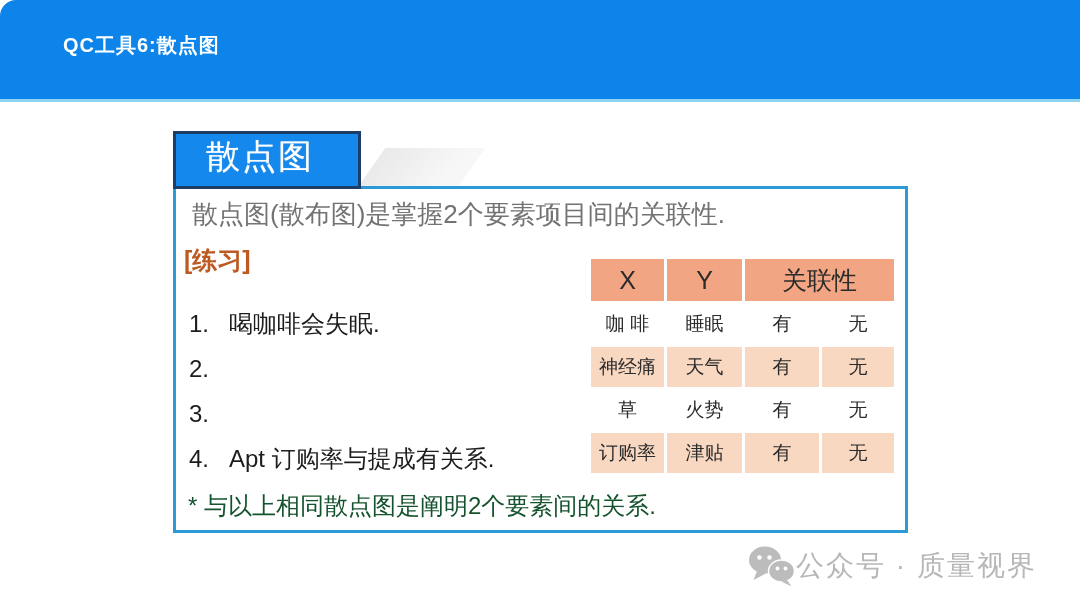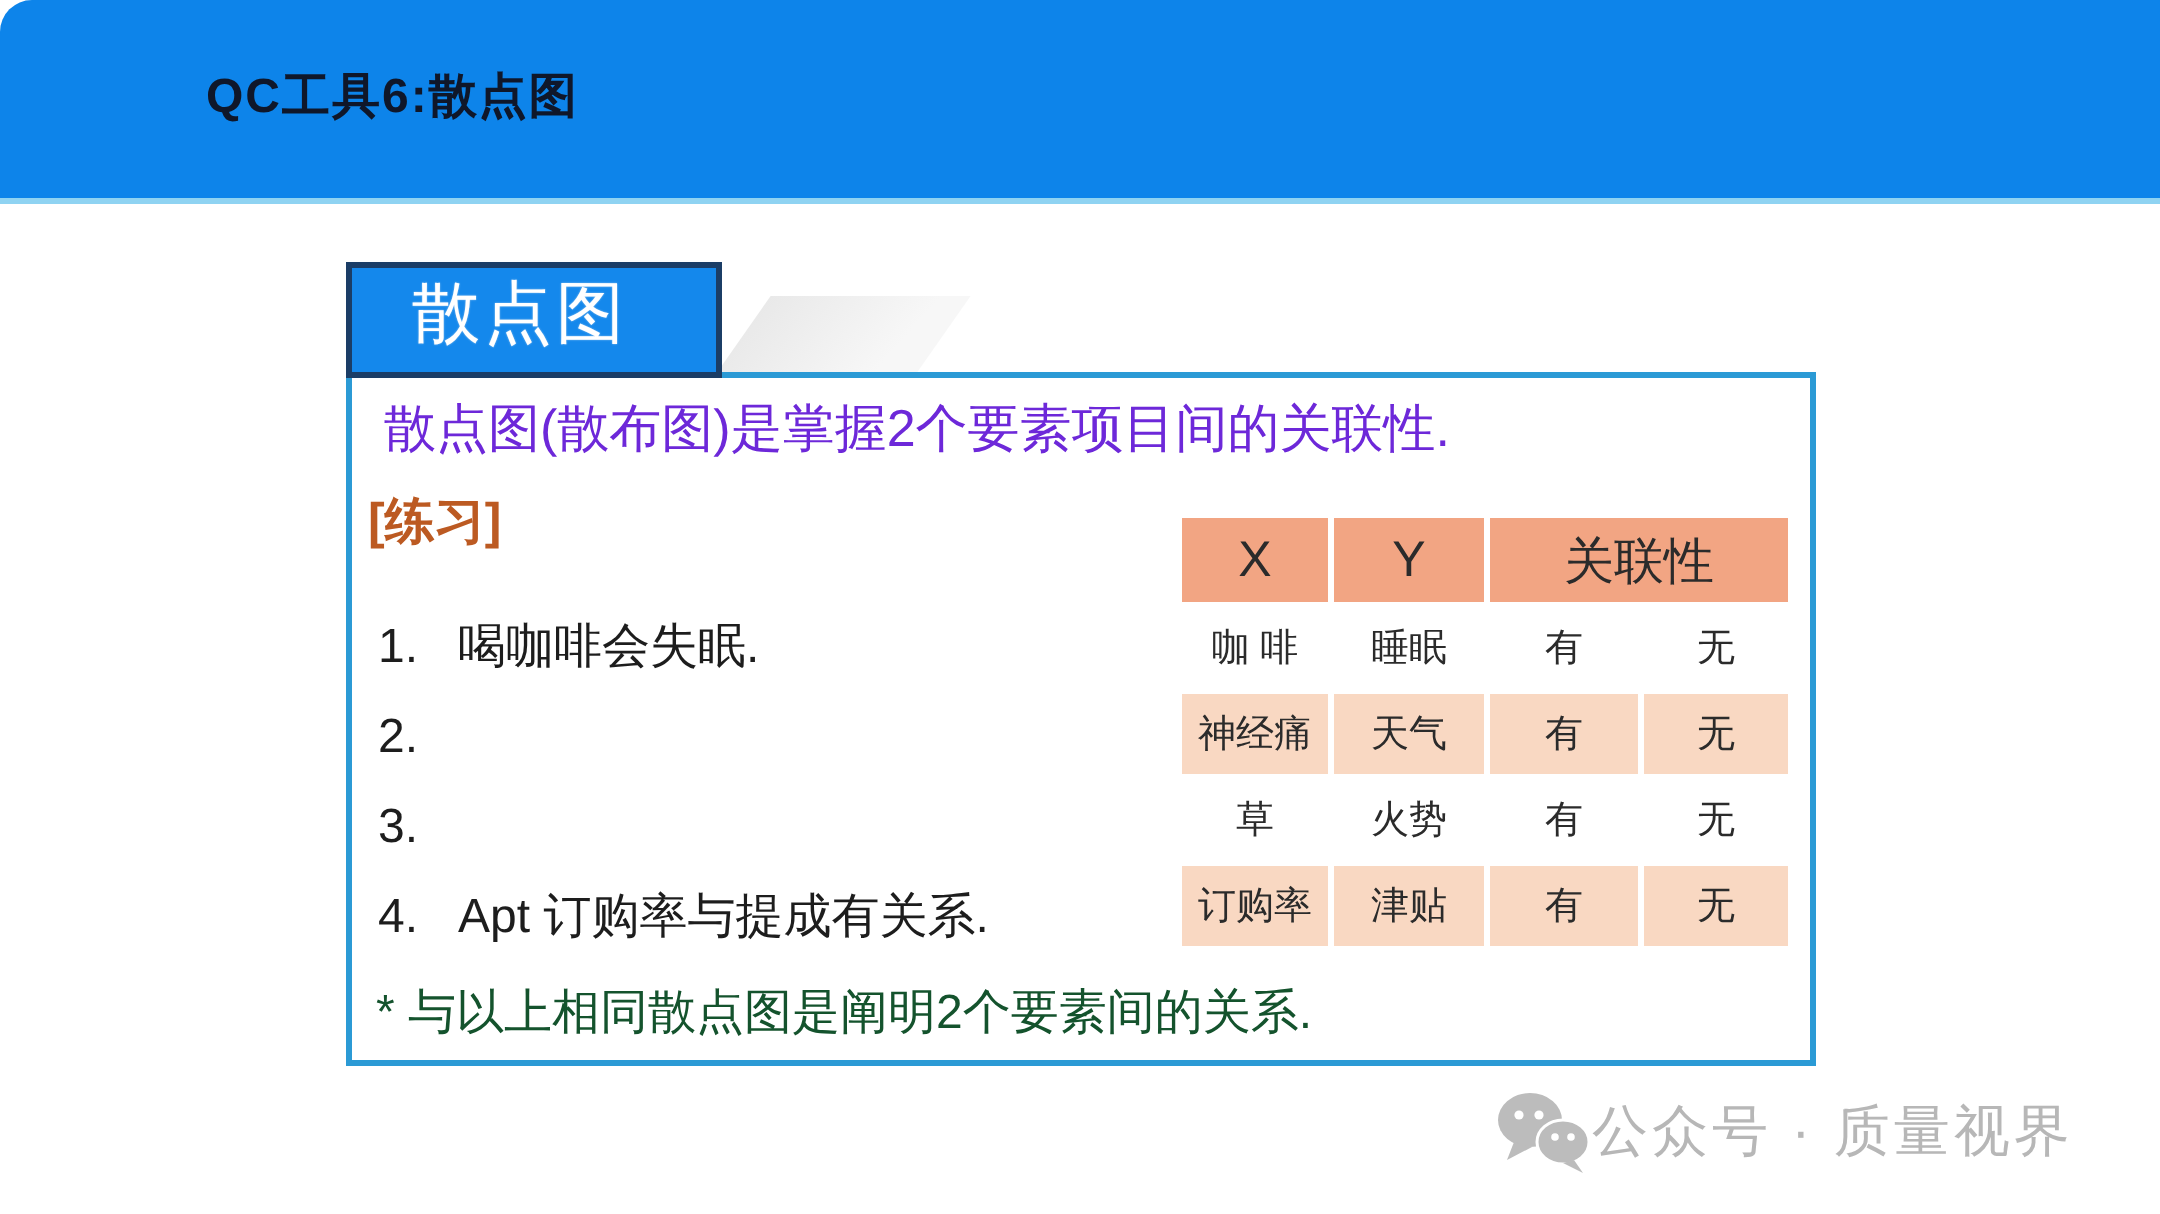--- a/index.html
+++ b/index.html
@@ -14,23 +14,22 @@
   
   .banner {
     position:absolute; left:0; top:0;
     width:1080px; height:102px;
     background:#0d84ea;
     border-top-left-radius:16px;
     border-bottom:3px solid #8fd3f2;
   }
   .banner-title {
     position:absolute; left:63px; top:32px;
-    font-size:24px; font-weight:bold; color:#0f172a;
+    font-size:20px; font-weight:bold; color:#ffffff;
     letter-spacing:1px;
-    margin-left:40px;
   }
 
   
   .tab-shadow {
     position:absolute; left:372px; top:148px;
     width:100px; height:38px;
     background:linear-gradient(100deg,#e9e9e9 0%,#f7f7f7 80%);
     transform:skewX(-35deg);
     z-index:1;
   }
@@ -51,21 +50,21 @@
 
   .box {
     position:absolute; left:173px; top:186px;
     width:735px; height:347px;
     background:#ffffff;
     border:3px solid #2b9ad5;
     z-index:2;
   }
   .intro {
     position:absolute; left:16px; top:8px;
-    font-size:26px; color:#6d28d9;
+    font-size:26px; color:#737373;
   }
   .practice-label {
     position:absolute; left:8px; top:55px;
     font-size:25px; font-weight:bold; color:#bc5a22;
   }
   .practice-list {
     position:absolute; left:13px; top:112px;
     list-style:none;
   }
   .practice-item {

